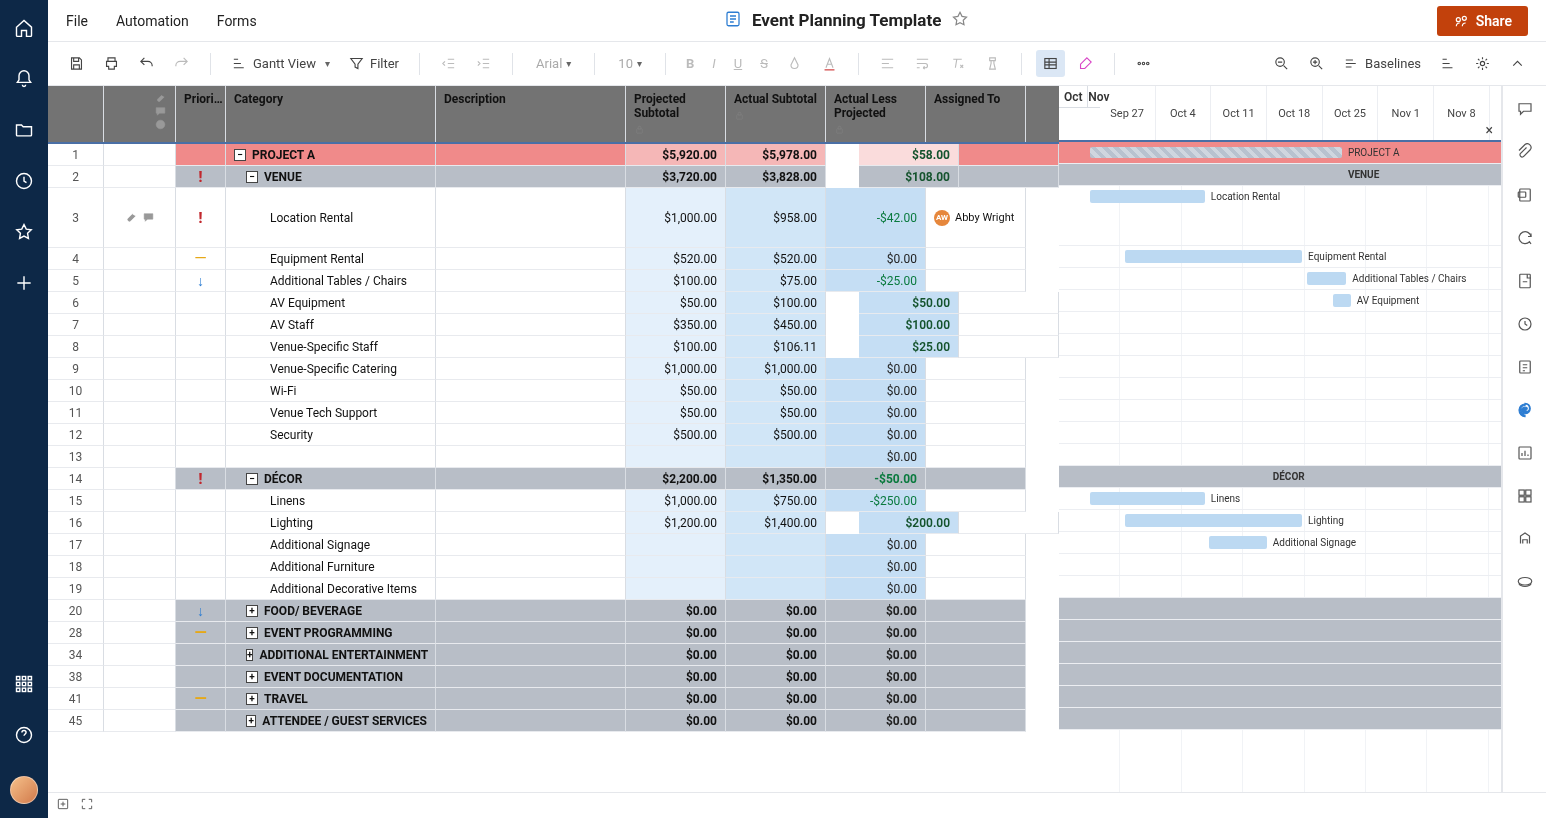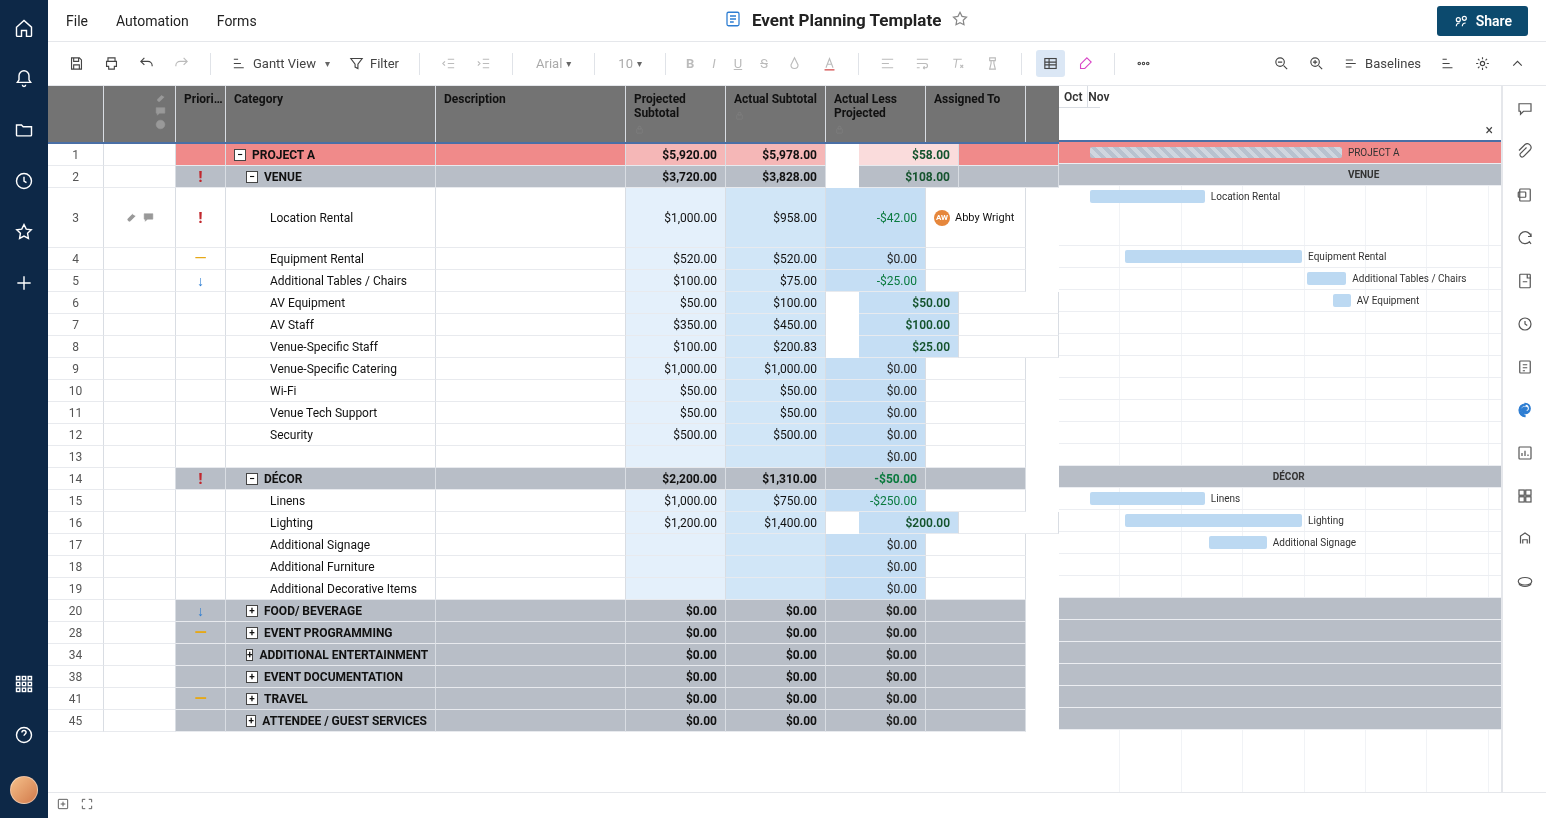--- a/index.html
+++ b/index.html
@@ -22,21 +22,21 @@
 .logo-row .flex { flex: 1; }
 .search-box { border: 1px solid #d0d5db; border-radius: 3px; padding: 4px 8px; width: 220px; display: flex; align-items: center; gap: 6px; color: #555; }
 .search-box svg { width: 14px; height: 14px; stroke: #555; fill: none; stroke-width: 2; }
 
 
 .menu-row { height: 42px; display: flex; align-items: center; padding: 0 18px; border-bottom: 1px solid #e5e7eb; gap: 28px; font-size: 14px; color: #222; }
 .menu-row .flex { flex: 1; }
 .sheet-title { display: flex; align-items: flex-start; gap: 10px; font-weight: 700; font-size: 17px; }
 .sheet-title svg { width: 18px; height: 18px; }
 .star svg { width: 18px; height: 18px; stroke: #888; fill: none; stroke-width: 1.6; }
-.share-btn { background: #0c4a6e; color: #fff; border: none; border-radius: 3px; padding: 7px 16px; font-size: 14px; font-weight: 600; display: flex; align-items: center; gap: 7px; cursor: pointer; }
+.share-btn { background: #c2410c; color: #fff; border: none; border-radius: 3px; padding: 7px 16px; font-size: 14px; font-weight: 600; display: flex; align-items: center; gap: 7px; cursor: pointer; }
 .share-btn svg { width: 16px; height: 16px; stroke: #fff; fill: none; stroke-width: 1.8; }
 
 
 .toolbar { height: 44px; display: flex; align-items: center; padding: 0 14px; border-bottom: 1px solid #e5e7eb; gap: 6px; color: #444; }
 .toolbar .sep { width: 1px; height: 22px; background: #e0e3e8; margin: 0 8px; }
 .toolbar .btn { padding: 5px 6px; border-radius: 3px; display: flex; align-items: center; gap: 5px; cursor: pointer; font-size: 13px; }
 .toolbar .btn.active { background: #dbe7f5; }
 .toolbar .btn.disabled { color: #bbb; }
 .toolbar .btn.disabled svg { stroke: #bbb; }
 .toolbar svg { width: 17px; height: 17px; stroke: #444; fill: none; stroke-width: 1.6; }
@@ -517,21 +517,21 @@
               <div class="col-diff pos">$100.00</div>
               <div class="col-assigned"></div>
             </div>
             <div class="row bg-normal">
               <div class="col-rownum">8</div>
               <div class="col-icons"></div>
               <div class="col-priority"></div>
               <div class="col-category indent2">Venue-Specific Staff</div>
               <div class="col-desc"></div>
               <div class="col-proj">$100.00</div>
-              <div class="col-actual">$200.83</div>
+              <div class="col-actual">$106.11</div>
               <div class="col-diff pos">$25.00</div>
               <div class="col-assigned"></div>
             </div>
             <div class="row bg-normal">
               <div class="col-rownum">9</div>
               <div class="col-icons"></div>
               <div class="col-priority"></div>
               <div class="col-category indent2">Venue-Specific Catering</div>
               <div class="col-desc"></div>
               <div class="col-proj">$1,000.00</div>
@@ -585,21 +585,21 @@
             </div>
             <div class="row bg-grey-hdr">
               <div class="col-rownum">14</div>
               <div class="col-icons"></div>
               <div class="col-priority">
                 <span class="priority-red">!</span>
               </div>
               <div class="col-category indent1"><span class="toggle">−</span>DÉCOR</div>
               <div class="col-desc"></div>
               <div class="col-proj">$2,200.00</div>
-              <div class="col-actual">$1,310.00</div>
+              <div class="col-actual">$1,350.00</div>
               <div class="col-diff neg">-$50.00</div>
               <div class="col-assigned"></div>
             </div>
             <div class="row bg-normal">
               <div class="col-rownum">15</div>
               <div class="col-icons"></div>
               <div class="col-priority"></div>
               <div class="col-category indent2">Linens</div>
               <div class="col-desc"></div>
               <div class="col-proj">$1,000.00</div>
@@ -725,20 +725,30 @@
             </div>
           </div>
       </div>
 
       <div class="gantt">
         <div class="gantt-header">
           <div class="gantt-months">
             <div style="flex:0 0 72%; display:flex; align-items:center; justify-content:center; border-right:1px solid #d9dde3">Oct</div>
             <div style="flex:1; display:flex; align-items:center; justify-content:center">Nov</div>
           </div>
+          <div class="gantt-weeks" id="gantt-weeks">
+              <div style="flex: 0 0 13.8889%;">Sep 27</div>
+              <div style="flex: 0 0 13.8889%;">Oct 4</div>
+              <div style="flex: 0 0 13.8889%;">Oct 11</div>
+              <div style="flex: 0 0 13.8889%;">Oct 18</div>
+              <div style="flex: 0 0 13.8889%;">Oct 25</div>
+              <div style="flex: 0 0 13.8889%;">Nov 1</div>
+              <div style="flex: 0 0 13.8889%;">Nov 8</div>
+              <div style="flex: 0 0 13.8889%;">Nov</div>
+            </div>
           <div class="gantt-close">×</div>
         </div>
         <div class="gantt-body" id="gantt-body">
           <div class="glines" id="glines">
               <div style="flex: 0 0 13.8889%;"></div>
               <div style="flex: 0 0 13.8889%;"></div>
               <div style="flex: 0 0 13.8889%;"></div>
               <div style="flex: 0 0 13.8889%;"></div>
               <div style="flex: 0 0 13.8889%;"></div>
               <div style="flex: 0 0 13.8889%;"></div>

